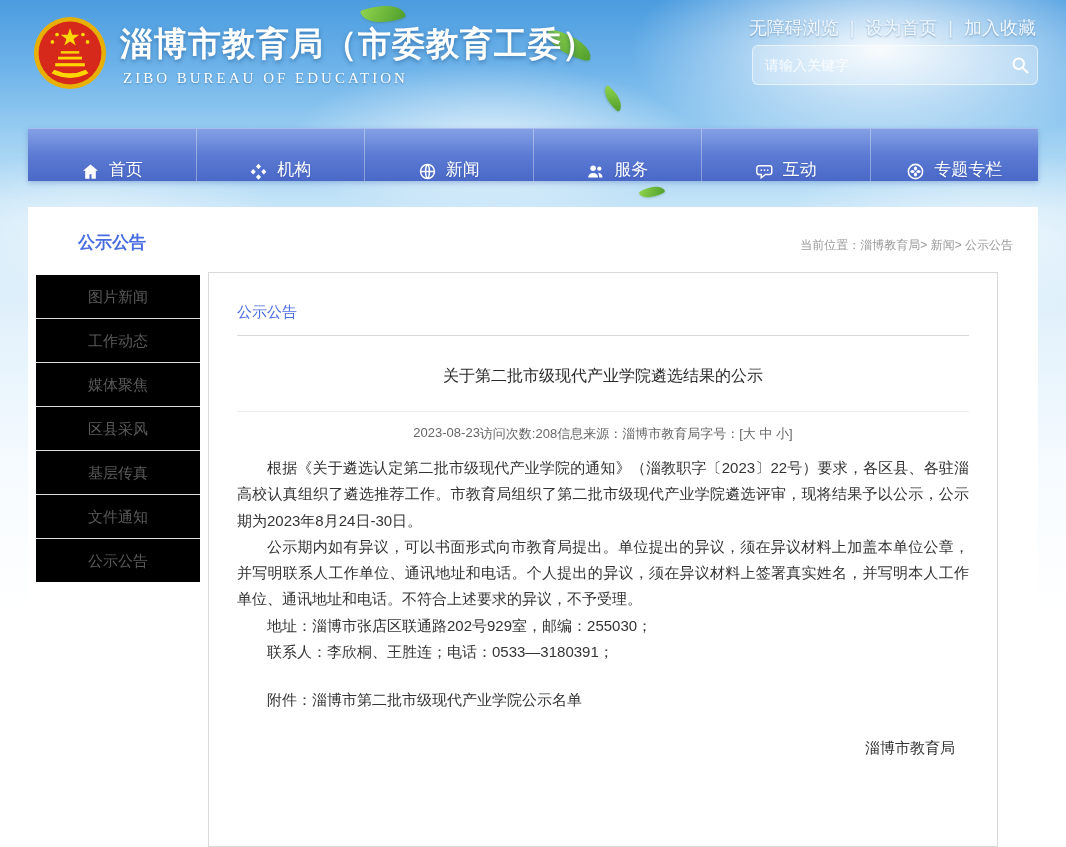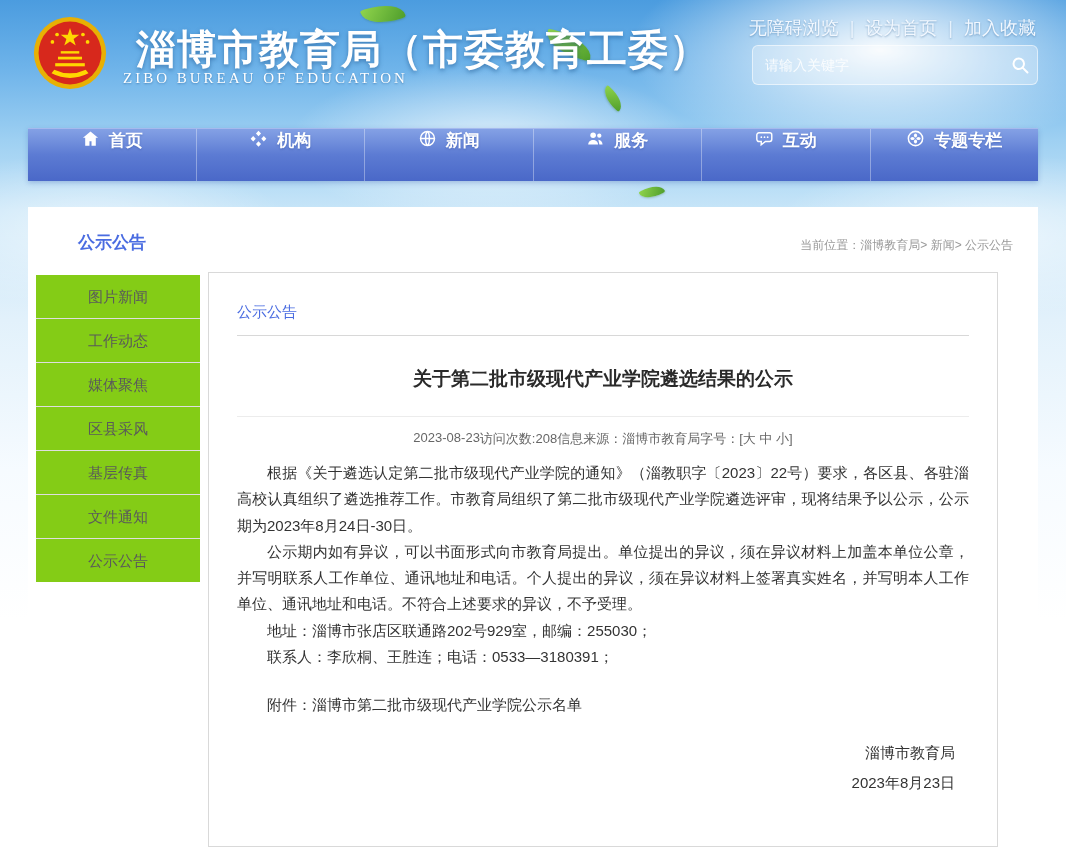--- a/index.html
+++ b/index.html
@@ -4,51 +4,51 @@
 <style>
   html,body{margin:0;padding:0;background:#dfeefb;font-family:"Liberation Sans","DejaVu Sans",sans-serif;}
   .page{position:relative;width:1066px;height:847px;overflow:hidden;
     background:linear-gradient(180deg,#4b9cdf 0px,#6fb4ea 70px,#9ed0f2 140px,#c7e5f8 210px,#e2f1fb 320px,#f6fbff 470px,#ffffff 620px);}
   .cloud{position:absolute;background:radial-gradient(ellipse at center,rgba(255,255,255,.95) 0%,rgba(255,255,255,0) 68%);pointer-events:none;}
   .leaf{position:absolute;background:linear-gradient(135deg,#90d44c,#4f9e2c);border-radius:8% 95% 12% 95%;box-shadow:0 1px 2px rgba(40,90,20,.25);}
 
   
   .hdr{position:absolute;top:0;left:0;width:100%;height:128px;}
   .logo{position:absolute;left:33px;top:16px;width:74px;height:74px;}
-  .site-title{position:absolute;left:136px;top:22px;font-size:40px;font-weight:bold;color:#fff;letter-spacing:1px;text-shadow:0 2px 4px rgba(21,74,130,.5);white-space:nowrap;}
+  .site-title{position:absolute;left:120px;top:22px;font-size:33px;font-weight:bold;color:#fff;letter-spacing:1px;text-shadow:0 2px 4px rgba(21,74,130,.5);white-space:nowrap;}
   .site-sub{position:absolute;left:123px;top:70px;font-family:"Liberation Serif","DejaVu Serif",serif;font-size:15px;letter-spacing:3px;color:#fff;text-shadow:0 1px 2px rgba(21,74,130,.45);}
   .top-links{position:absolute;top:16px;right:30px;display:flex;align-items:center;gap:11px;color:#f2f8ff;font-size:18px;text-shadow:0 1px 2px rgba(21,74,130,.4);}
   .top-links .lnk{cursor:pointer;}
   .top-links .sep{opacity:.8;}
   .search-box{position:absolute;top:45px;left:752px;width:286px;height:40px;box-sizing:border-box;border:1px solid rgba(255,255,255,.55);border-radius:6px;background:rgba(255,255,255,.28);display:flex;align-items:center;}
   .search-box input{flex:1;border:none;outline:none;background:transparent;padding:0 10px 0 12px;font-size:14px;color:#fff;}
   .search-box input::placeholder{color:rgba(255,255,255,.85);}
   .search-btn{width:34px;height:34px;display:flex;align-items:center;justify-content:center;color:#fff;cursor:pointer;}
   .search-btn svg{width:20px;height:20px;}
 
   
   .nav{position:absolute;top:128px;left:28px;width:1010px;height:52px;display:flex;
     background:linear-gradient(180deg,#84a1e5 0%,#5c7bd3 50%,#4a68c8 100%);
     border-top:1px solid #a5baee;box-shadow:0 2px 5px rgba(40,80,160,.28);}
-  .nav-item{flex:1;display:flex;align-items:flex-start;justify-content:center;gap:9px;color:#fff;font-size:17px;font-weight:bold;border-left:1px solid rgba(255,255,255,.35);cursor:pointer;text-shadow:0 1px 2px rgba(30,60,140,.35);}
+  .nav-item{flex:1;display:flex;align-items:flex-end;justify-content:center;gap:9px;color:#fff;font-size:17px;font-weight:normal;border-left:1px solid rgba(255,255,255,.35);cursor:pointer;text-shadow:0 1px 2px rgba(30,60,140,.35);}
   .nav-item:first-child{border-left:none;}
   .nav-item svg{width:19px;height:19px;flex:none;}
 
   
   .panel{position:absolute;left:28px;top:207px;width:1010px;height:640px;background:#fff;}
   .section-title{position:absolute;left:50px;top:24px;color:#4a6ce1;font-size:17px;font-weight:bold;}
   .breadcrumb{position:absolute;right:25px;top:30px;color:#999;font-size:12px;cursor:pointer;}
-  .sidebar{position:absolute;left:8px;top:68px;width:164px;background:#84cc16;}
+  .sidebar{position:absolute;left:8px;top:68px;width:164px;background:#000000;}
   .side-item{height:43px;line-height:43px;text-align:center;color:#5a5a5a;font-size:15px;border-bottom:1px solid #dedede;cursor:pointer;}
   .side-item:last-child{border-bottom:none;}
 
   .content{position:absolute;left:180px;top:65px;width:790px;height:575px;box-sizing:border-box;border:1px solid #d9d9d9;background:#fff;padding:0 28px;overflow:hidden;}
   .cat-label{margin-top:30px;color:#4a6ce1;font-size:15px;}
   .divider{margin-top:13px;border-top:1px solid #d8d8d8;}
-  .art-title{margin-top:30px;text-align:center;font-size:19px;font-weight:bold;color:#2a2a2a;}
+  .art-title{margin-top:30px;text-align:center;font-size:16px;font-weight:normal;color:#2a2a2a;}
   .meta{margin-top:24px;padding-top:13px;border-top:1px solid #ececec;display:flex;justify-content:center;color:#666;font-size:13px;white-space:nowrap;}
   .meta .fs{cursor:pointer;}
   .body-text{margin-top:12px;color:#333;font-size:15px;line-height:1.75;}
   .body-text p{margin:0;text-indent:2em;text-align:justify;}
   .contact div{text-indent:2em;}
   .attachment{margin-top:22px;text-indent:2em;}
   .signature{margin-top:20px;text-align:right;padding-right:14px;line-height:2;}
 </style>
 </head>
 <body>
@@ -182,19 +182,18 @@
       <div class="body-text">
         <p>根据《关于遴选认定第二批市级现代产业学院的通知》（淄教职字〔2023〕22号）要求，各区县、各驻淄高校认真组织了遴选推荐工作。市教育局组织了第二批市级现代产业学院遴选评审，现将结果予以公示，公示期为2023年8月24日-30日。</p>
         <p>公示期内如有异议，可以书面形式向市教育局提出。单位提出的异议，须在异议材料上加盖本单位公章，并写明联系人工作单位、通讯地址和电话。个人提出的异议，须在异议材料上签署真实姓名，并写明本人工作单位、通讯地址和电话。不符合上述要求的异议，不予受理。</p>
         <div class="contact">
           <div>地址：淄博市张店区联通路202号929室，邮编：255030；</div>
           <div>联系人：李欣桐、王胜连；电话：0533—3180391；</div>
         </div>
         <div class="attachment">附件：淄博市第二批市级现代产业学院公示名单</div>
         <div class="signature">
           <div>淄博市教育局</div>
-          <div>2023年8月23日</div>
         </div>
       </div>
     </div>
   </div>
 
 </div>
 
 </body></html>

